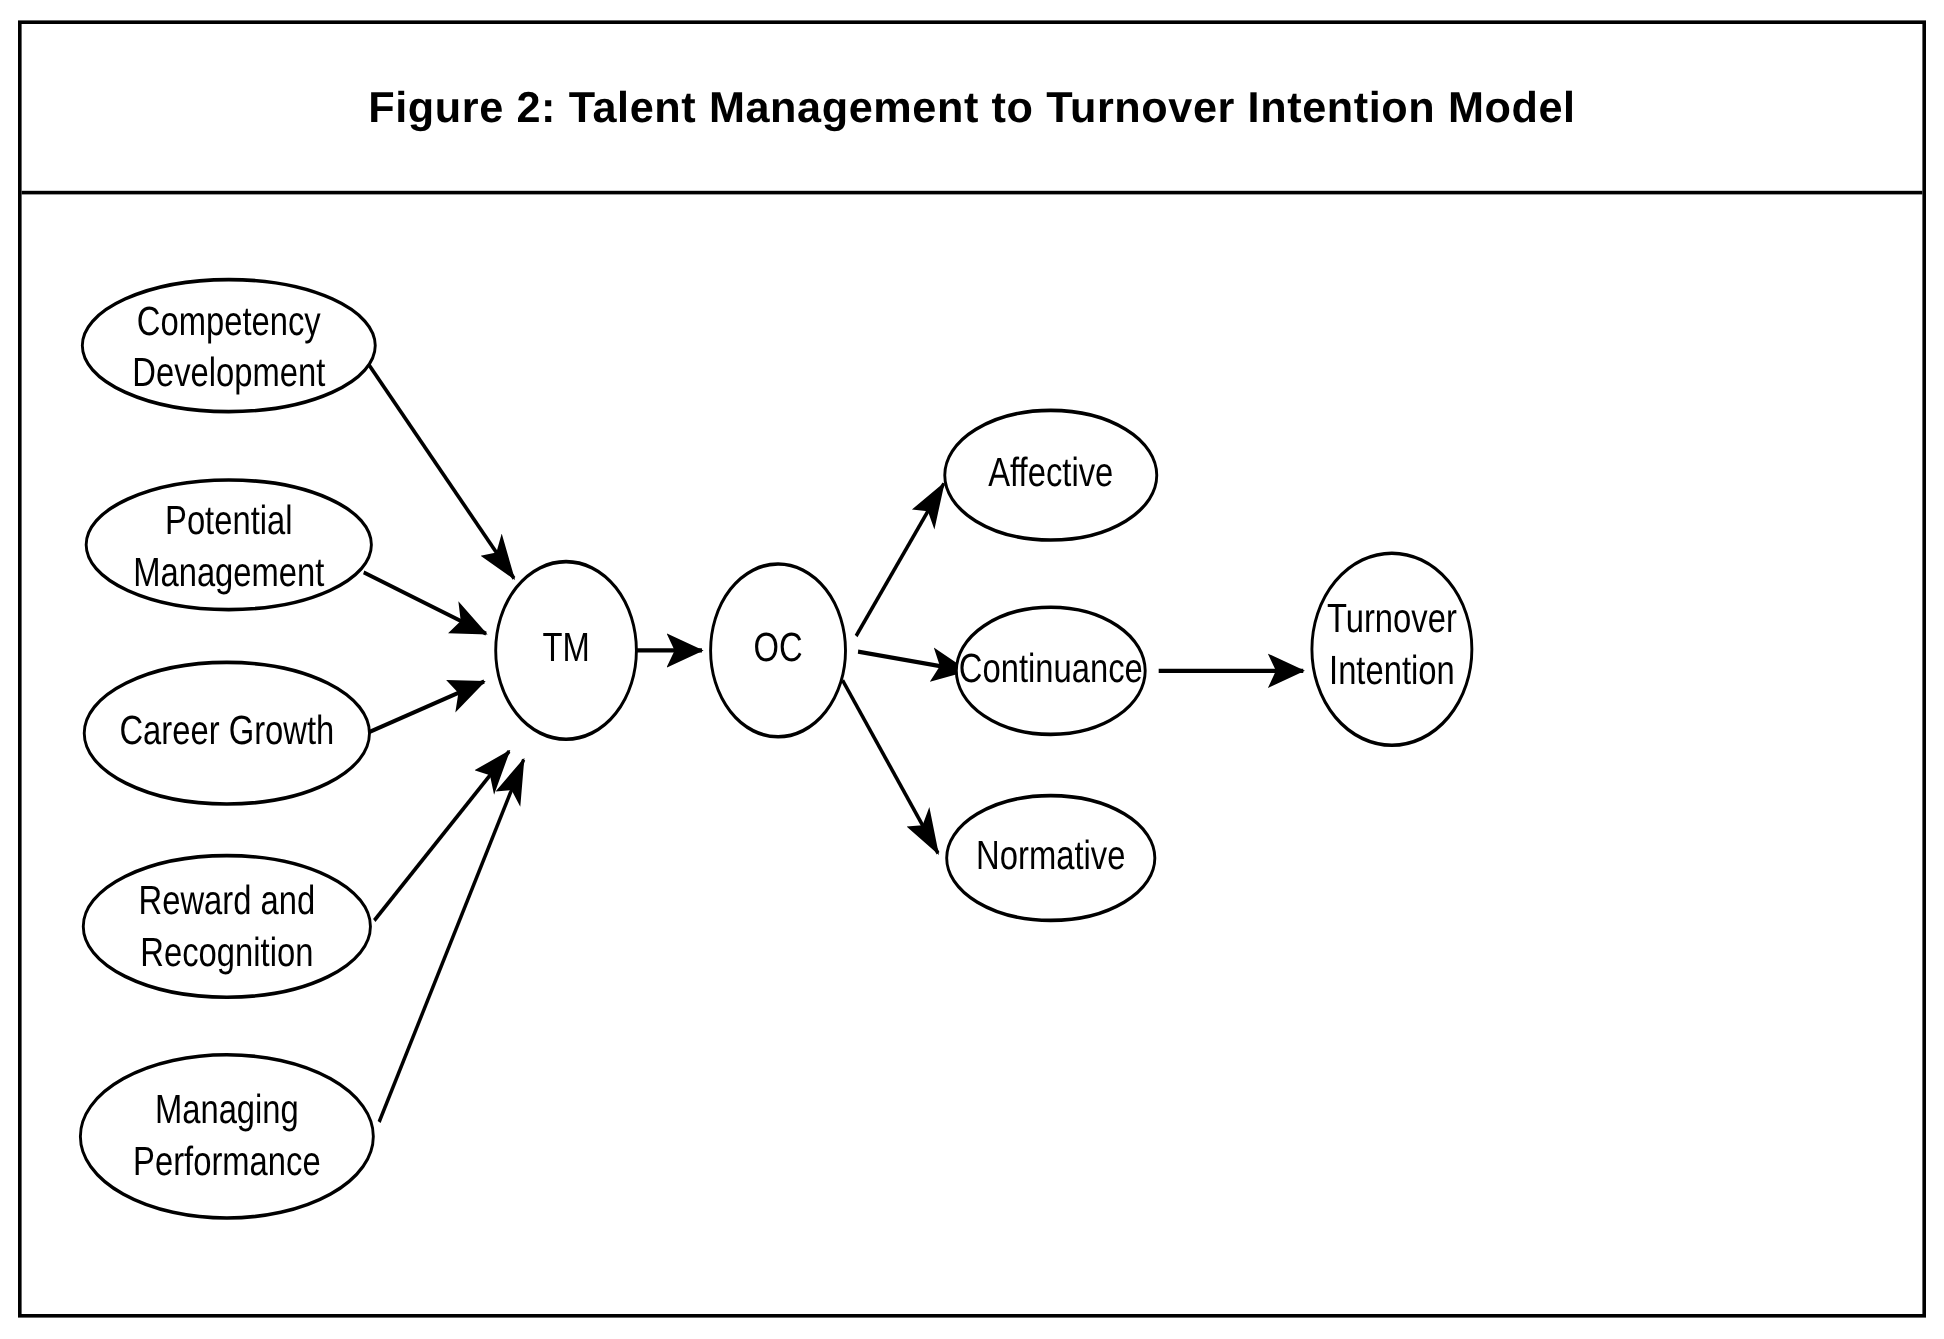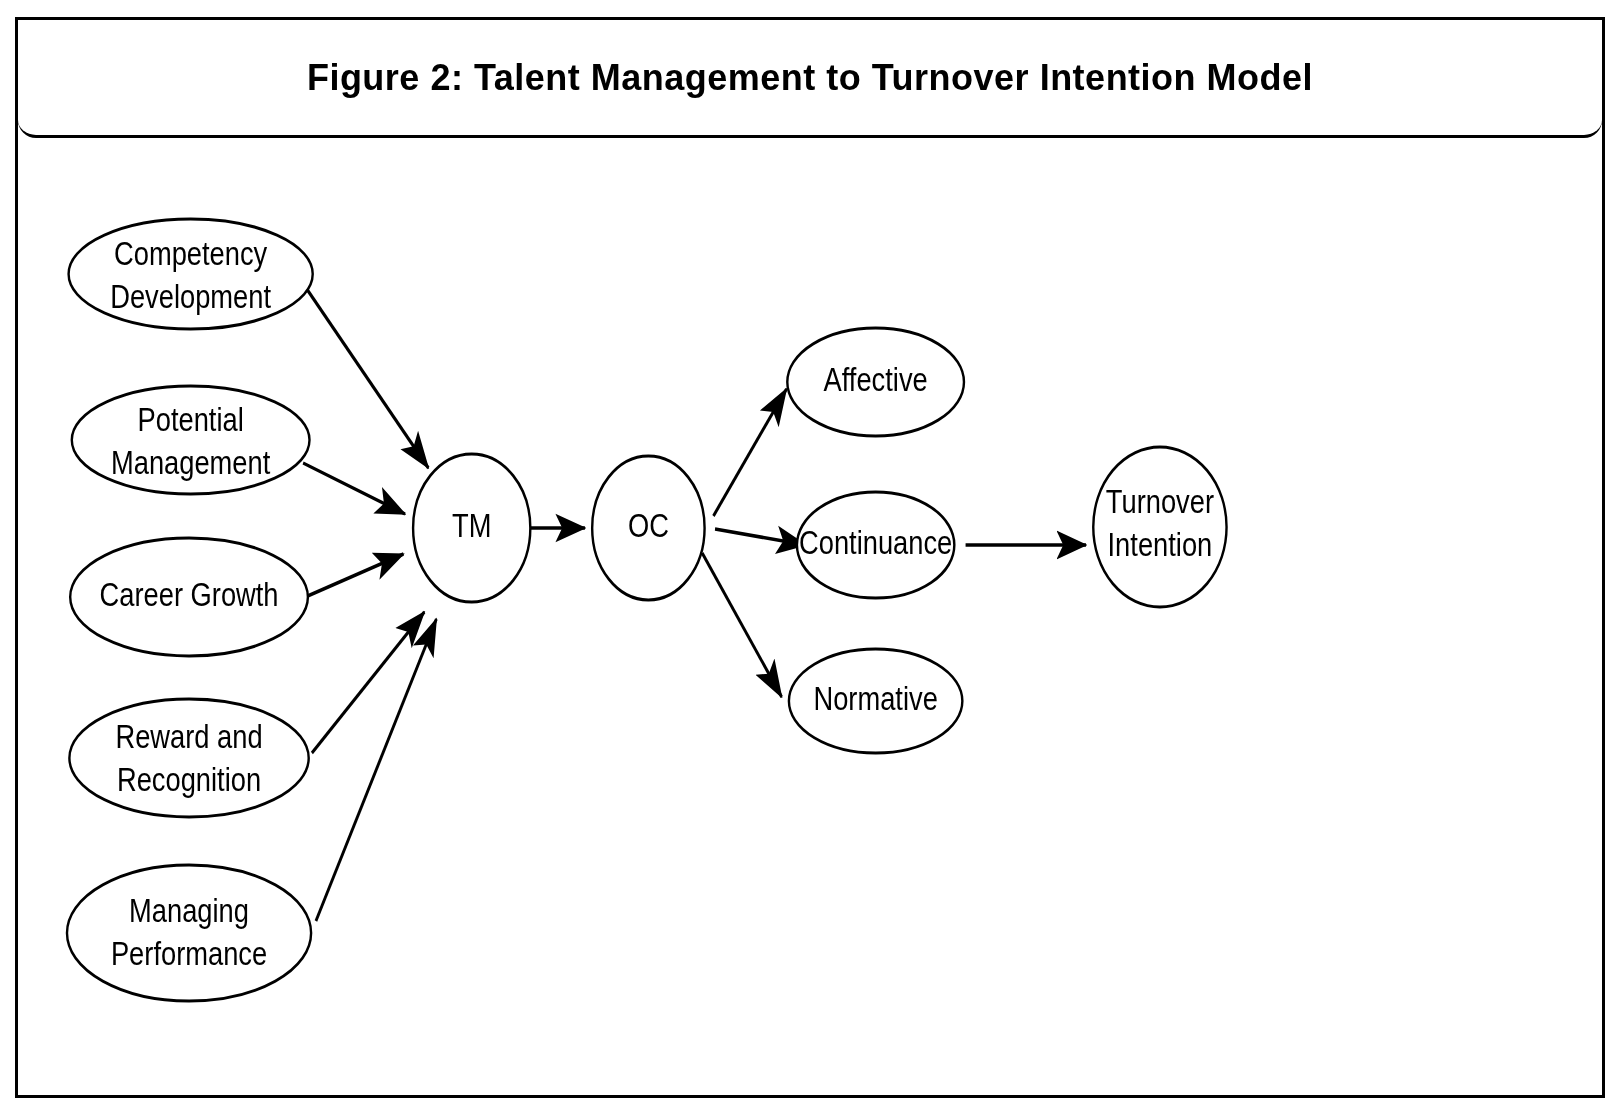--- a/index.html
+++ b/index.html
@@ -22,39 +22,38 @@
     height: 1081px;
     box-sizing: border-box;
     border: 3px solid #000000;
     background: #ffffff;
   }
   #figure-header {
     position: absolute;
     left: 0;
     top: 0;
     width: 100%;
-    height: 118px;
+    height: 142px;
     box-sizing: border-box;
     border-bottom: 3px solid #000000;
     display: flex;
     align-items: center;
     justify-content: center;
-    border-radius: 18px;
   }
   #figure-title {
     font-size: 36px;
     font-weight: bold;
     color: #000000;
     letter-spacing: 0.5px;
     white-space: nowrap;
   }
   #diagram-canvas {
     position: absolute;
     left: 0;
-    top: 106px;
+    top: 120px;
     width: 1272px;
     height: 957px;
   }
   #diagram-svg {
     display: block;
     width: 100%;
     height: 100%;
   }
   .node-shape {
     fill: #ffffff;

